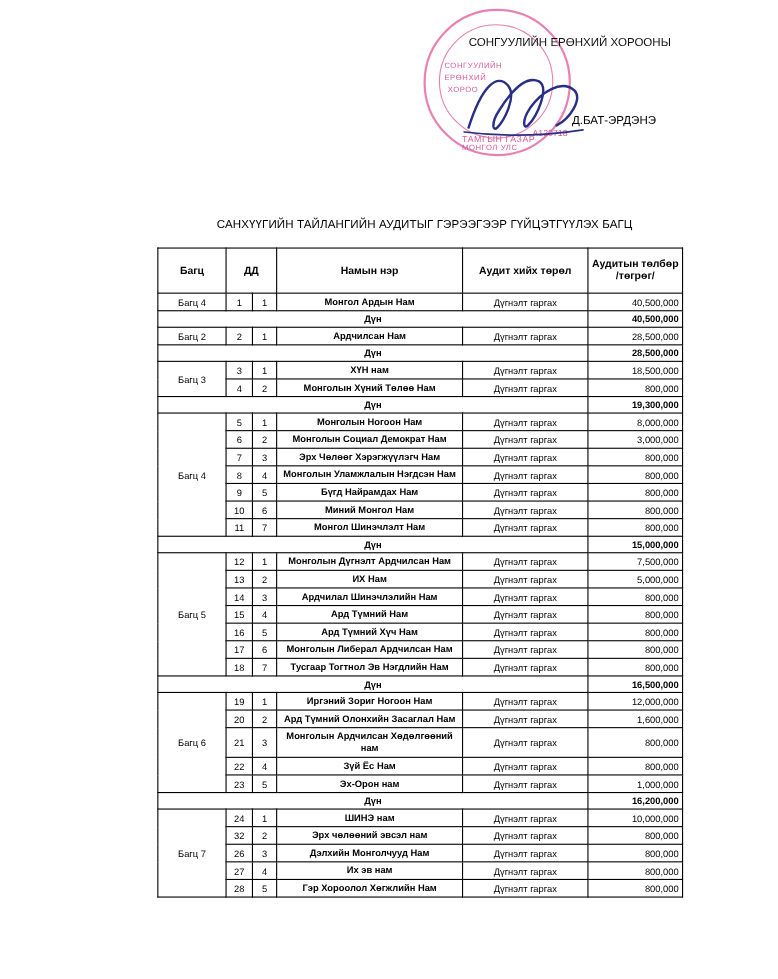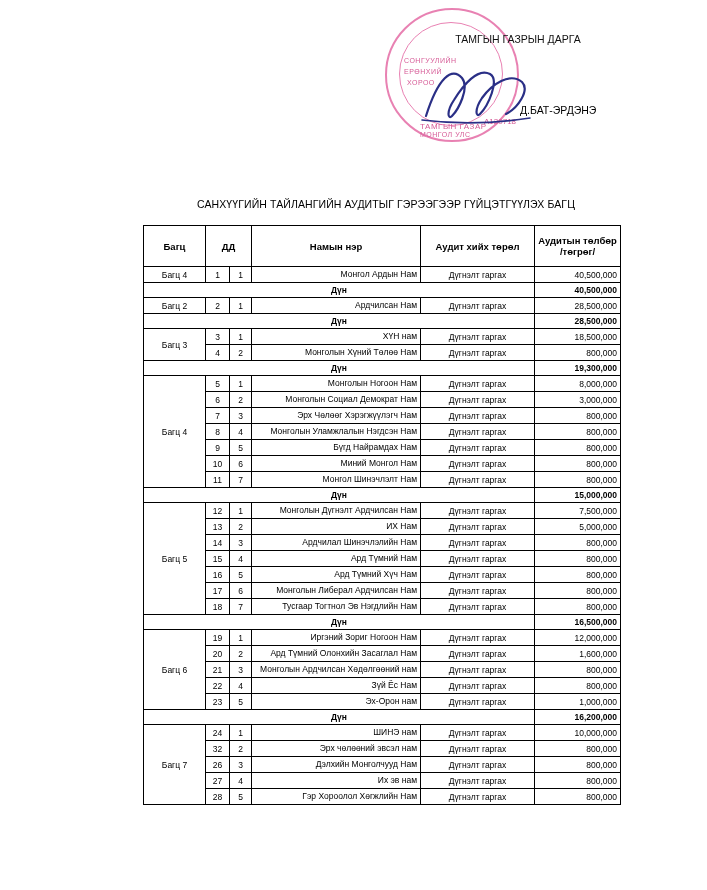--- a/index.html
+++ b/index.html
@@ -130,23 +130,24 @@
 
   td.bagts {
     text-align: center;
     font-size: 9px;
   }
   td.dd, td.no {
     text-align: center;
     font-size: 8.5px;
   }
   td.name {
-    text-align: right;
+    text-align: center;
     padding-left: 4px;
     line-height: 11px;
+    font-weight: bold;
   }
   td.type {
     text-align: center;
     font-size: 8px;
   }
   td.fee {
     text-align: right;
     padding-right: 5px;
     font-size: 8.5px;
   }
@@ -170,21 +171,21 @@
   <div class="stamp-oval"></div>
   <div class="stamp-oval inner"></div>
   <div class="stamp-text stamp-t1">СОНГУУЛИЙН</div>
   <div class="stamp-text stamp-t2">ЕРӨНХИЙ</div>
   <div class="stamp-text stamp-t3">ХОРОО</div>
   <div class="stamp-text stamp-t4">ТАМГЫН ГАЗАР</div>
   <div class="stamp-text stamp-t5">МОНГОЛ УЛС</div>
   <div class="stamp-num">А120718</div>
 
   <div class="approve-block">
-    <div>ТАМГЫН ГАЗРЫН ДАРГА</div>
+    <div>СОНГУУЛИЙН ЕРӨНХИЙ ХОРООНЫ</div>
   </div>
 
   <svg class="signature" viewBox="0 0 120 70">
     <path d="M8 58 C 20 20, 34 8, 44 20 C 52 30, 40 52, 34 58 C 30 62, 28 54, 36 42
              C 46 26, 60 10, 72 16 C 82 22, 70 48, 62 56 C 58 60, 56 52, 64 40
              C 74 26, 92 14, 104 24 C 112 32, 100 50, 88 56" fill="none" stroke="#2a2f86" stroke-width="2.2" stroke-linecap="round"></path>
     <path d="M4 62 C 36 66, 74 66, 112 60" fill="none" stroke="#2a2f86" stroke-width="1.6" stroke-linecap="round"></path>
   </svg>
 
   <div class="signer">Д.БАТ-ЭРДЭНЭ</div>

